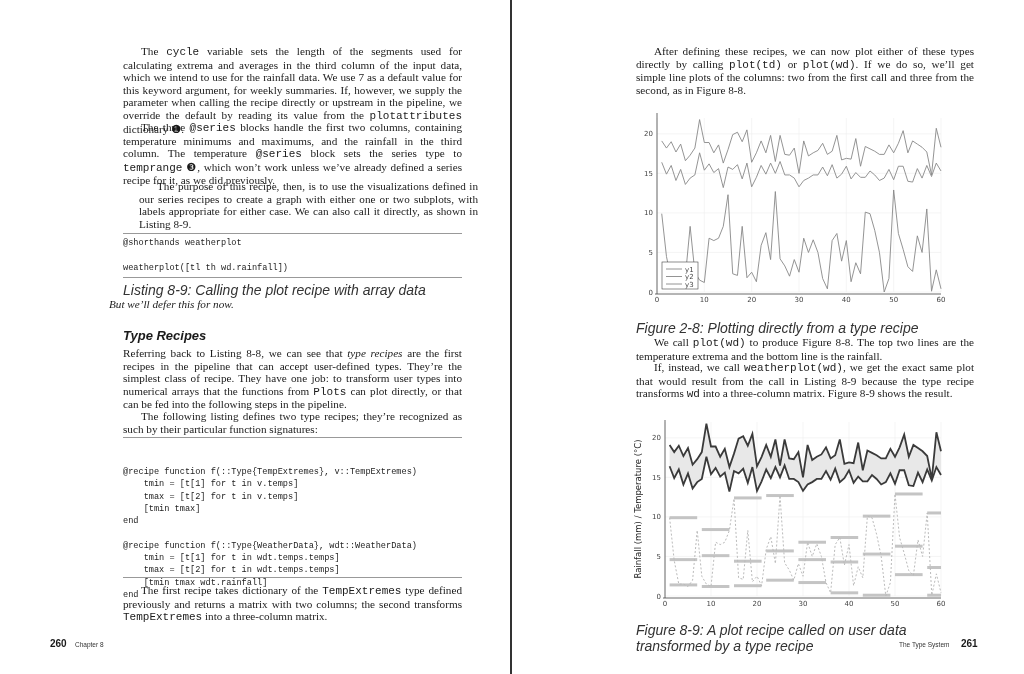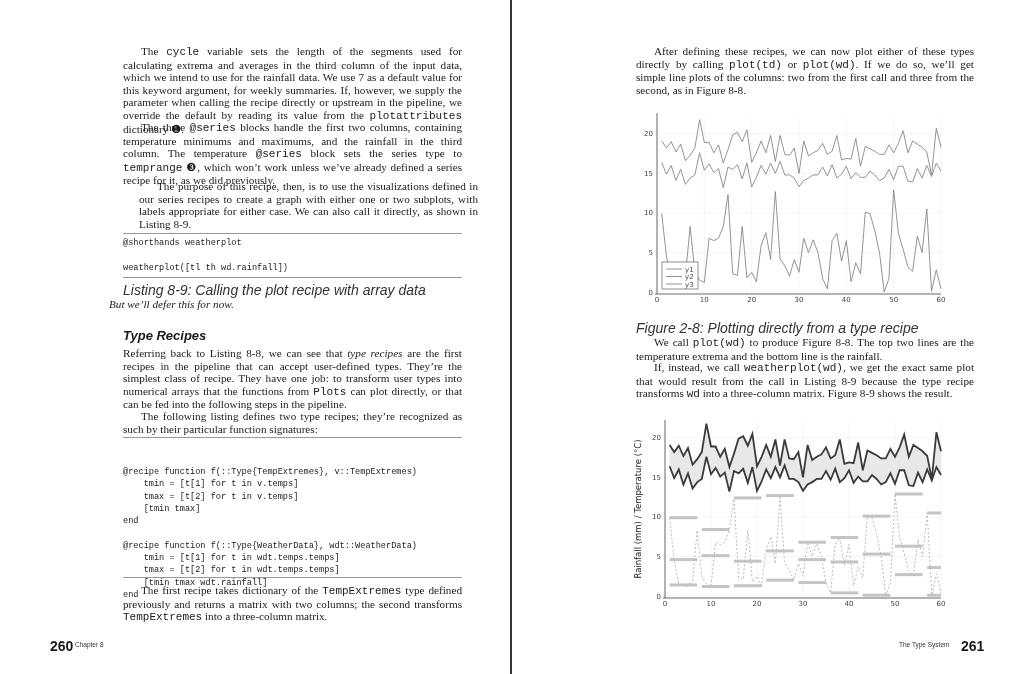--- a/index.html
+++ b/index.html
@@ -8,21 +8,21 @@
   .left { left: 0; width: 511px; }
   .right { left: 513px; width: 471px; }
   .spine { position: absolute; left: 510px; top: 0; width: 2px; height: 674px; background: #333; }
   .p { position: absolute; font-size: 11.2px; line-height: 12.6px; text-align: justify; margin: 0; }
   .p .ind { display: inline-block; width: 18px; }
   code, .mono { font-family: "Liberation Mono", monospace; font-size: 11px; }
   .rule { position: absolute; height: 1px; background: #999; }
   .codeblk { position: absolute; font-family: "Liberation Mono", monospace; font-size: 8.6px; line-height: 12.3px; white-space: pre; color: #222; margin: 0; }
   .caption { position: absolute; font-family: "Liberation Sans", sans-serif; font-style: italic; font-size: 14px; color: #333; }
   .h2 { position: absolute; font-family: "Liberation Sans", sans-serif; font-weight: bold; font-style: italic; font-size: 13px; }
-  .folio { position: absolute; font-family: "Liberation Sans", sans-serif; font-weight: bold; font-size: 14px; }
+  .folio { position: absolute; font-family: "Liberation Sans", sans-serif; font-weight: bold; font-size: 10px; }
   .runhead { position: absolute; font-family: "Liberation Sans", sans-serif; font-size: 6.5px; color: #333; }
   svg text { font-family: "DejaVu Sans", sans-serif; font-size: 7px; fill: #444; }
 </style>
 </head>
 <body>
 
 <div class="spine"></div>
 
 <div class="page left">
 
@@ -166,16 +166,17 @@
       <line x1="265" x2="292.6" y1="126.17272727272727" y2="126.17272727272727" stroke="#c4c4c4" stroke-width="3"></line>
       <line x1="265" x2="292.6" y1="154.64545454545456" y2="154.64545454545456" stroke="#c4c4c4" stroke-width="3"></line>
       <line x1="297.2" x2="311" y1="92.95454545454545" y2="92.95454545454545" stroke="#c4c4c4" stroke-width="3"></line>
       <line x1="297.2" x2="311" y1="147.52727272727273" y2="147.52727272727273" stroke="#c4c4c4" stroke-width="3"></line>
       <line x1="297.2" x2="311" y1="175.20909090909092" y2="175.20909090909092" stroke="#c4c4c4" stroke-width="3"></line>
       <polyline fill="none" stroke="#3a3a3a" stroke-width="1.8" points="39.6,46.29090909090911 44.2,58.154545454545456 48.8,49.45454545454545 53.4,64.48181818181818 58,53.40909090909091 62.6,68.43636363636364 67.2,62.10909090909091 71.8,58.94545454545454 76.4,36.79999999999998 81,54.19999999999999 85.6,47.872727272727275 90.2,56.57272727272726 94.80000000000001,52.61818181818181 99.4,71.60000000000001 104,51.03636363636362 108.6,53.40909090909091 113.2,48.66363636363634 117.8,62.89999999999999 122.39999999999999,47.081818181818164 127,70.8090909090909 131.6,61.31818181818183 136.2,49.45454545454545 140.8,58.154545454545456 145.4,47.081818181818164 150,57.363636363636374 154.60000000000002,45.5 159.2,58.94545454545454 163.8,58.94545454545454 168.4,62.10909090909091 173,70.8090909090909 177.60000000000002,64.48181818181818 182.2,62.10909090909091 186.8,58.94545454545454 191.4,58.94545454545454 196,51.03636363636362 200.6,59.73636363636365 205.20000000000002,48.66363636363634 209.79999999999998,62.10909090909091 214.4,58.154545454545456 219,50.245454545454535 223.6,62.89999999999999 228.2,56.57272727272726 232.8,61.31818181818183 237.39999999999998,61.31818181818183 242,54.9909090909091 246.60000000000002,58.94545454545454 251.2,64.48181818181818 255.8,62.10909090909091 260.4,53.40909090909091 265,63.6909090909091 269.6,50.245454545454535 274.20000000000005,50.245454545454535 278.79999999999995,65.27272727272728 283.4,66.06363636363636 288,52.61818181818181 292.6,62.10909090909091 297.2,49.45454545454545 301.8,60.52727272727273 306.4,47.081818181818164 311,54.9909090909091"></polyline>
       <polyline fill="none" stroke="#3a3a3a" stroke-width="1.8" points="39.6,24.93636363636361 44.2,32.05454545454546 48.8,25.72727272727272 53.4,36.0090909090909 58,28.099999999999994 62.6,44.70909090909089 67.2,39.17272727272726 71.8,32.05454545454546 76.4,3.5818181818181642 81,26.51818181818183 85.6,26.51818181818183 90.2,36.79999999999998 94.80000000000001,28.890909090909076 99.4,47.081818181818164 104,33.636363636363626 108.6,18.609090909090924 113.2,16.23636363636365 117.8,25.72727272727272 122.39999999999999,13.863636363636374 127,46.29090909090911 131.6,36.79999999999998 136.2,24.93636363636361 140.8,36.79999999999998 145.4,19.400000000000006 150,45.5 154.60000000000002,19.400000000000006 159.2,38.381818181818176 163.8,39.17272727272726 168.4,32.05454545454546 173,57.363636363636374 177.60000000000002,24.93636363636361 182.2,39.96363636363637 186.8,36.79999999999998 191.4,34.42727272727274 196,27.309090909090912 200.6,38.381818181818176 205.20000000000002,35.21818181818182 209.79999999999998,19.400000000000006 214.4,43.918181818181836 219,42.33636363636364 223.6,43.127272727272725 228.2,22.56363636363639 232.8,50.245454545454535 237.39999999999998,30.47272727272727 242,32.845454545454544 246.60000000000002,35.21818181818182 251.2,38.381818181818176 255.8,38.381818181818176 260.4,28.890909090909076 265,36.79999999999998 269.6,27.309090909090912 274.20000000000005,14.654545454545456 278.79999999999995,36.79999999999998 283.4,24.93636363636361 288,28.099999999999994 292.6,31.26363636363635 297.2,36.0090909090909 301.8,58.94545454545454 306.4,12.281818181818181 311,31.26363636363635"></polyline>
       <polyline fill="none" stroke="#bbb" stroke-width="1" stroke-dasharray="2,2" points="39.6,97.7 44.2,140.4090909090909 48.8,164.13636363636363 53.4,164.13636363636363 58,166.5090909090909 62.6,160.1818181818182 67.2,110.35454545454544 71.8,156.22727272727272 76.4,164.13636363636363 81,166.5090909090909 85.6,122.21818181818182 90.2,124.5909090909091 94.80000000000001,122.21818181818182 99.4,110.35454545454544 104,78.71818181818182 108.6,157.8090909090909 113.2,159.39090909090908 117.8,110.35454545454544 122.39999999999999,161.76363636363635 127,156.22727272727272 131.6,165.71818181818182 136.2,129.33636363636364 140.8,116.68181818181819 145.4,143.57272727272726 150,75.55454545454546 154.60000000000002,142.78181818181818 159.2,149.9 163.8,160.1818181818182 168.4,143.57272727272726 173,156.22727272727272 177.60000000000002,122.21818181818182 182.2,136.45454545454544 186.8,123.80000000000001 191.4,136.45454545454544 196,162.55454545454546 200.6,172.83636363636364 205.20000000000002,124.5909090909091 209.79999999999998,117.47272727272727 214.4,145.15454545454546 219,124.5909090909091 223.6,165.71818181818182 228.2,146.73636363636365 232.8,157.8090909090909 237.39999999999998,96.11818181818182 242,97.7 246.60000000000002,114.30909090909091 251.2,136.45454545454544 255.8,176 260.4,162.55454545454546 265,73.97272727272727 269.6,117.47272727272727 274.20000000000005,133.29090909090908 278.79999999999995,150.6909090909091 283.4,155.43636363636364 288,119.84545454545454 292.6,136.45454545454544 297.2,92.95454545454545 301.8,175.20909090909092 306.4,153.85454545454544 311,172.83636363636364"></polyline>
       <text x="0" y="0" transform="translate(11,89) rotate(-90)" text-anchor="middle" style="font-size:8.5px; fill:#222">Rainfall (mm) / Temperature (°C)</text>
     </svg>
+  <div class="caption" style="left:123px; top:622px;">Figure 8-9: A plot recipe called on user data transformed by a type recipe</div>
 
   <div class="runhead" style="left:386px; top:641px;">The Type System</div>
   <div class="folio" style="left:448px; top:638px;">261</div>
 </div>
 
 </body></html>

